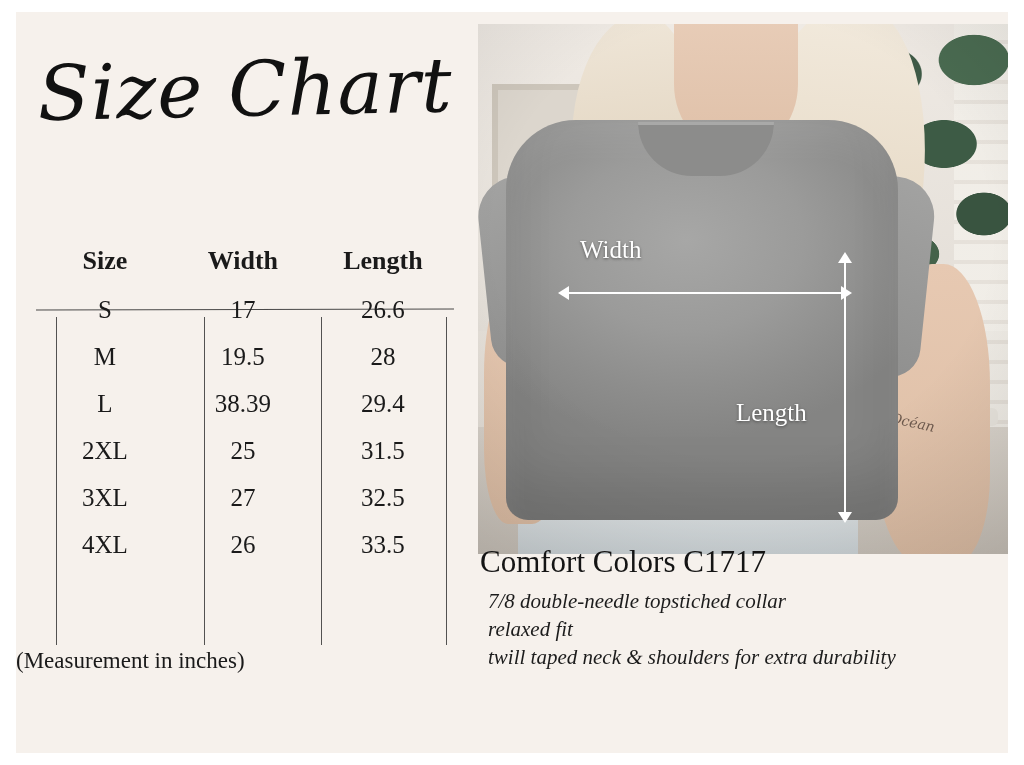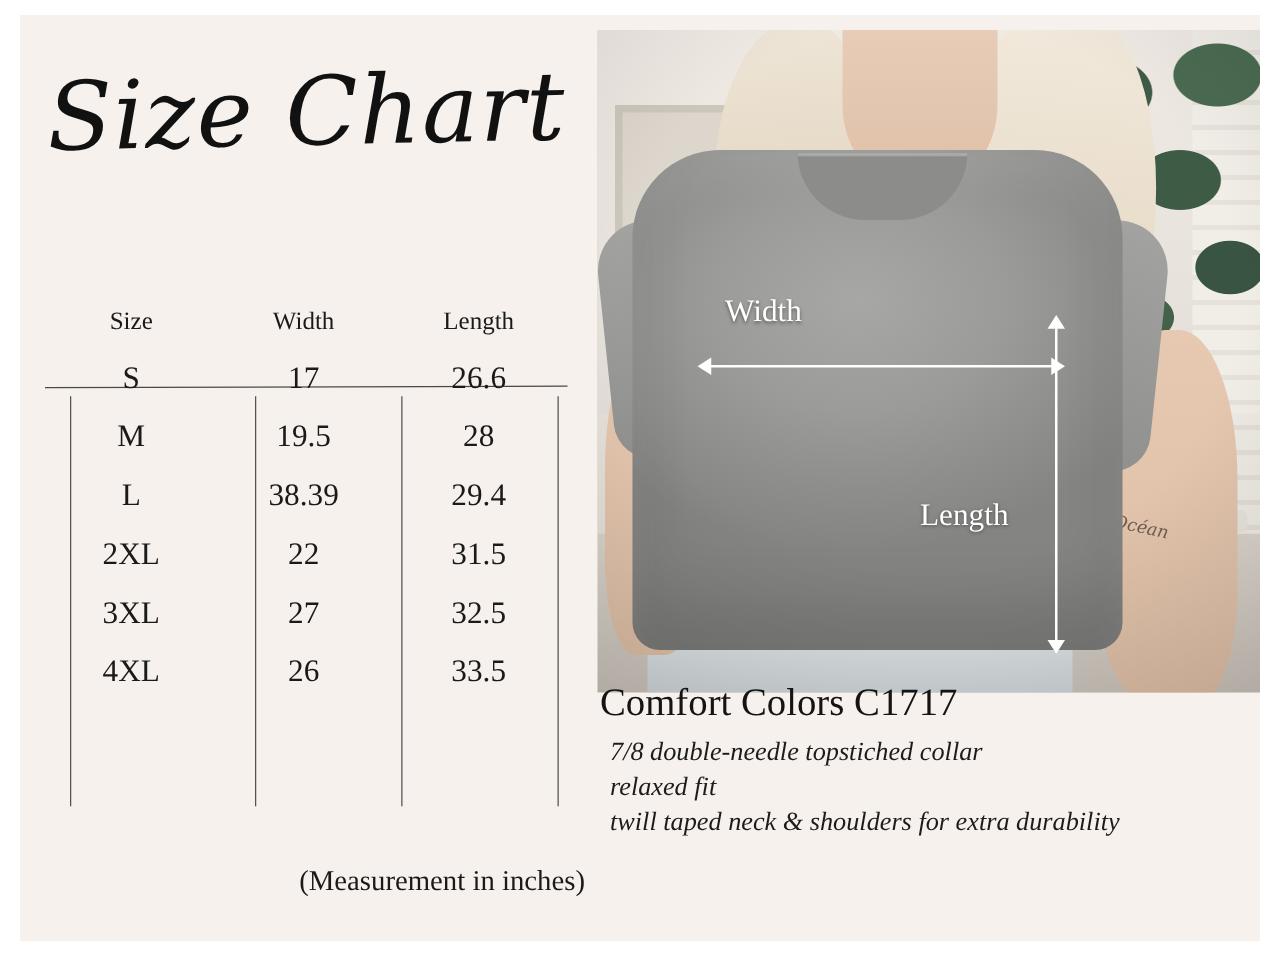--- a/index.html
+++ b/index.html
@@ -62,22 +62,22 @@
     top: 232px;
     width: 418px;
   }
   table.sizes {
     border-collapse: collapse;
     width: 100%;
     font-family: "Liberation Serif", serif;
     color: #1a1a1a;
   }
   table.sizes th {
-    font-weight: 400;
-    font-size: 20px;
+    font-weight: 700;
+    font-size: 26px;
     padding: 2px 0 10px 0;
     text-align: center;
   }
   table.sizes td {
     font-size: 25px;
     padding: 9.5px 0;
     text-align: center;
   }
   table.sizes col.c-size { width: 33%; }
   table.sizes col.c-width { width: 33%; }
@@ -119,23 +119,23 @@
   }
   #rule-v4 {
     left: 430px;
     top: 305px;
     height: 328px;
   }
 
   #measure-note {
     position: absolute;
     left: 0;
-    top: 680px;
+    top: 636px;
     width: 452px;
-    text-align: right;
+    text-align: left;
     font-family: "Liberation Serif", serif;
     font-size: 23px;
     color: #1a1a1a;
   }
 
   
   #right-panel {
     position: absolute;
     left: 452px;
     top: 0px;
@@ -412,21 +412,21 @@
               <td>19.5</td>
               <td>28</td>
             </tr>
             <tr>
               <td>L</td>
               <td>38.39</td>
               <td>29.4</td>
             </tr>
             <tr>
               <td>2XL</td>
-              <td>22</td>
+              <td>25</td>
               <td>31.5</td>
             </tr>
             <tr>
               <td>3XL</td>
               <td>27</td>
               <td>32.5</td>
             </tr>
             <tr>
               <td>4XL</td>
               <td>26</td>

